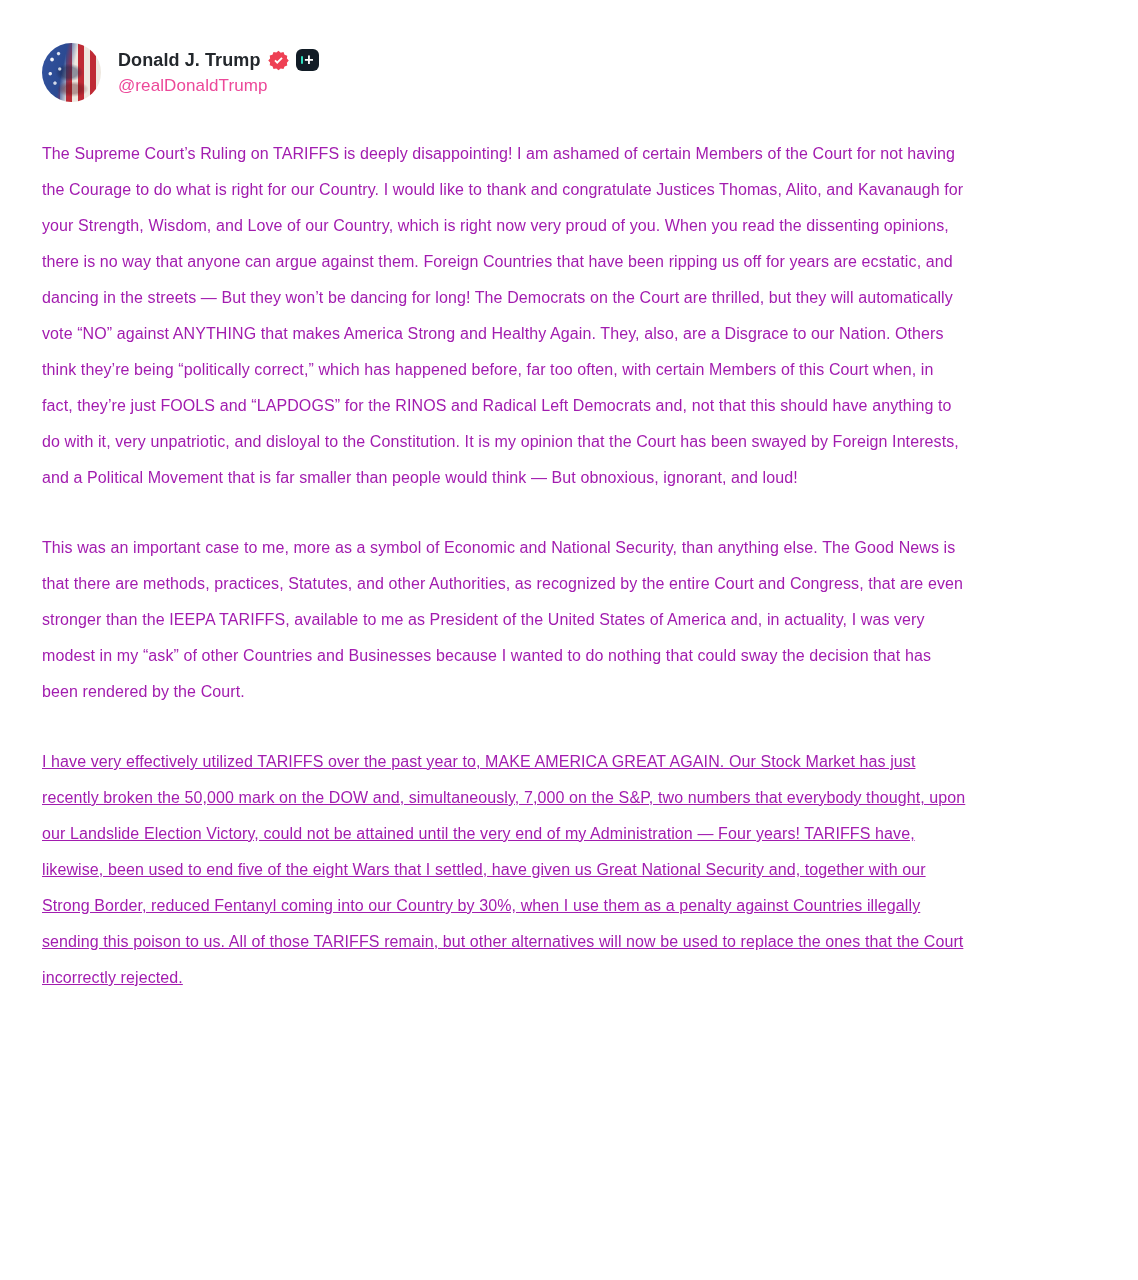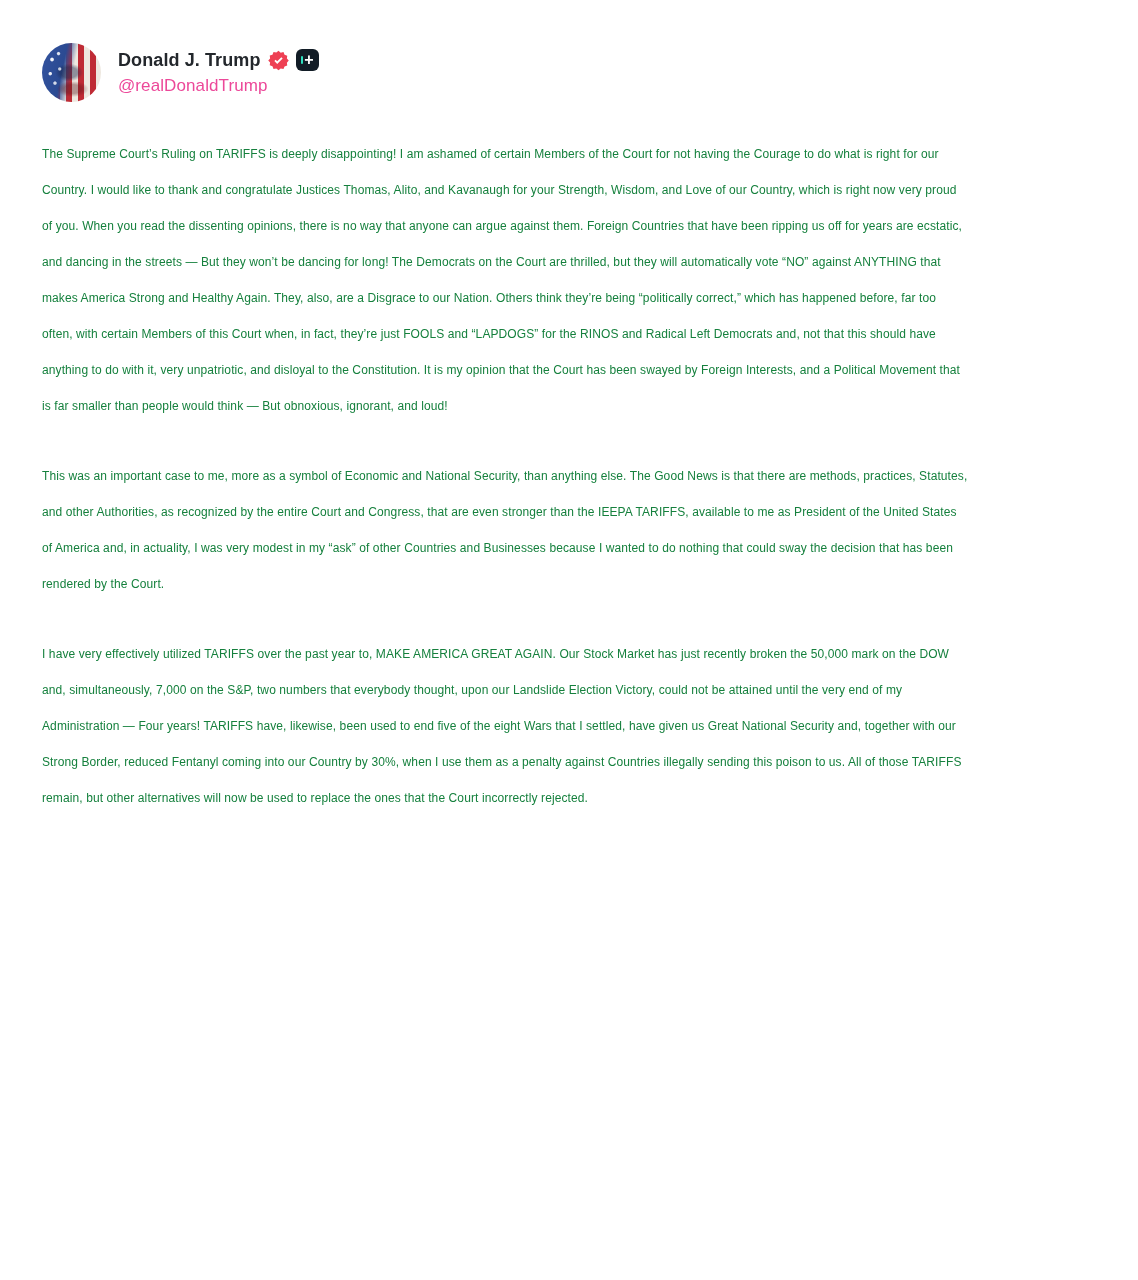--- a/index.html
+++ b/index.html
@@ -72,28 +72,28 @@
     line-height: 1;
     margin-left: 4px;
   }
   .handle {
     font-size: 17px;
     color: #ec4899;
     letter-spacing: .1px;
   }
   
   .post-body p {
-    font-size: 12px;
+    font-size: 16px;
     line-height: 36px;
-    color: #15803d;
+    color: #a21caf;
     letter-spacing: .1px;
     margin: 0 16px 34px 0;
     max-width: 1060px;
   }
-  .post-body p:last-child { margin-bottom: 0; }
+  .post-body p:last-child { margin-bottom: 0; text-decoration: underline; }
 </style>
 </head>
 <body>
 
 <div class="post">
 
   <header class="post-header">
     <div class="avatar"></div>
     <div class="id-block">
       <div class="name-row">

